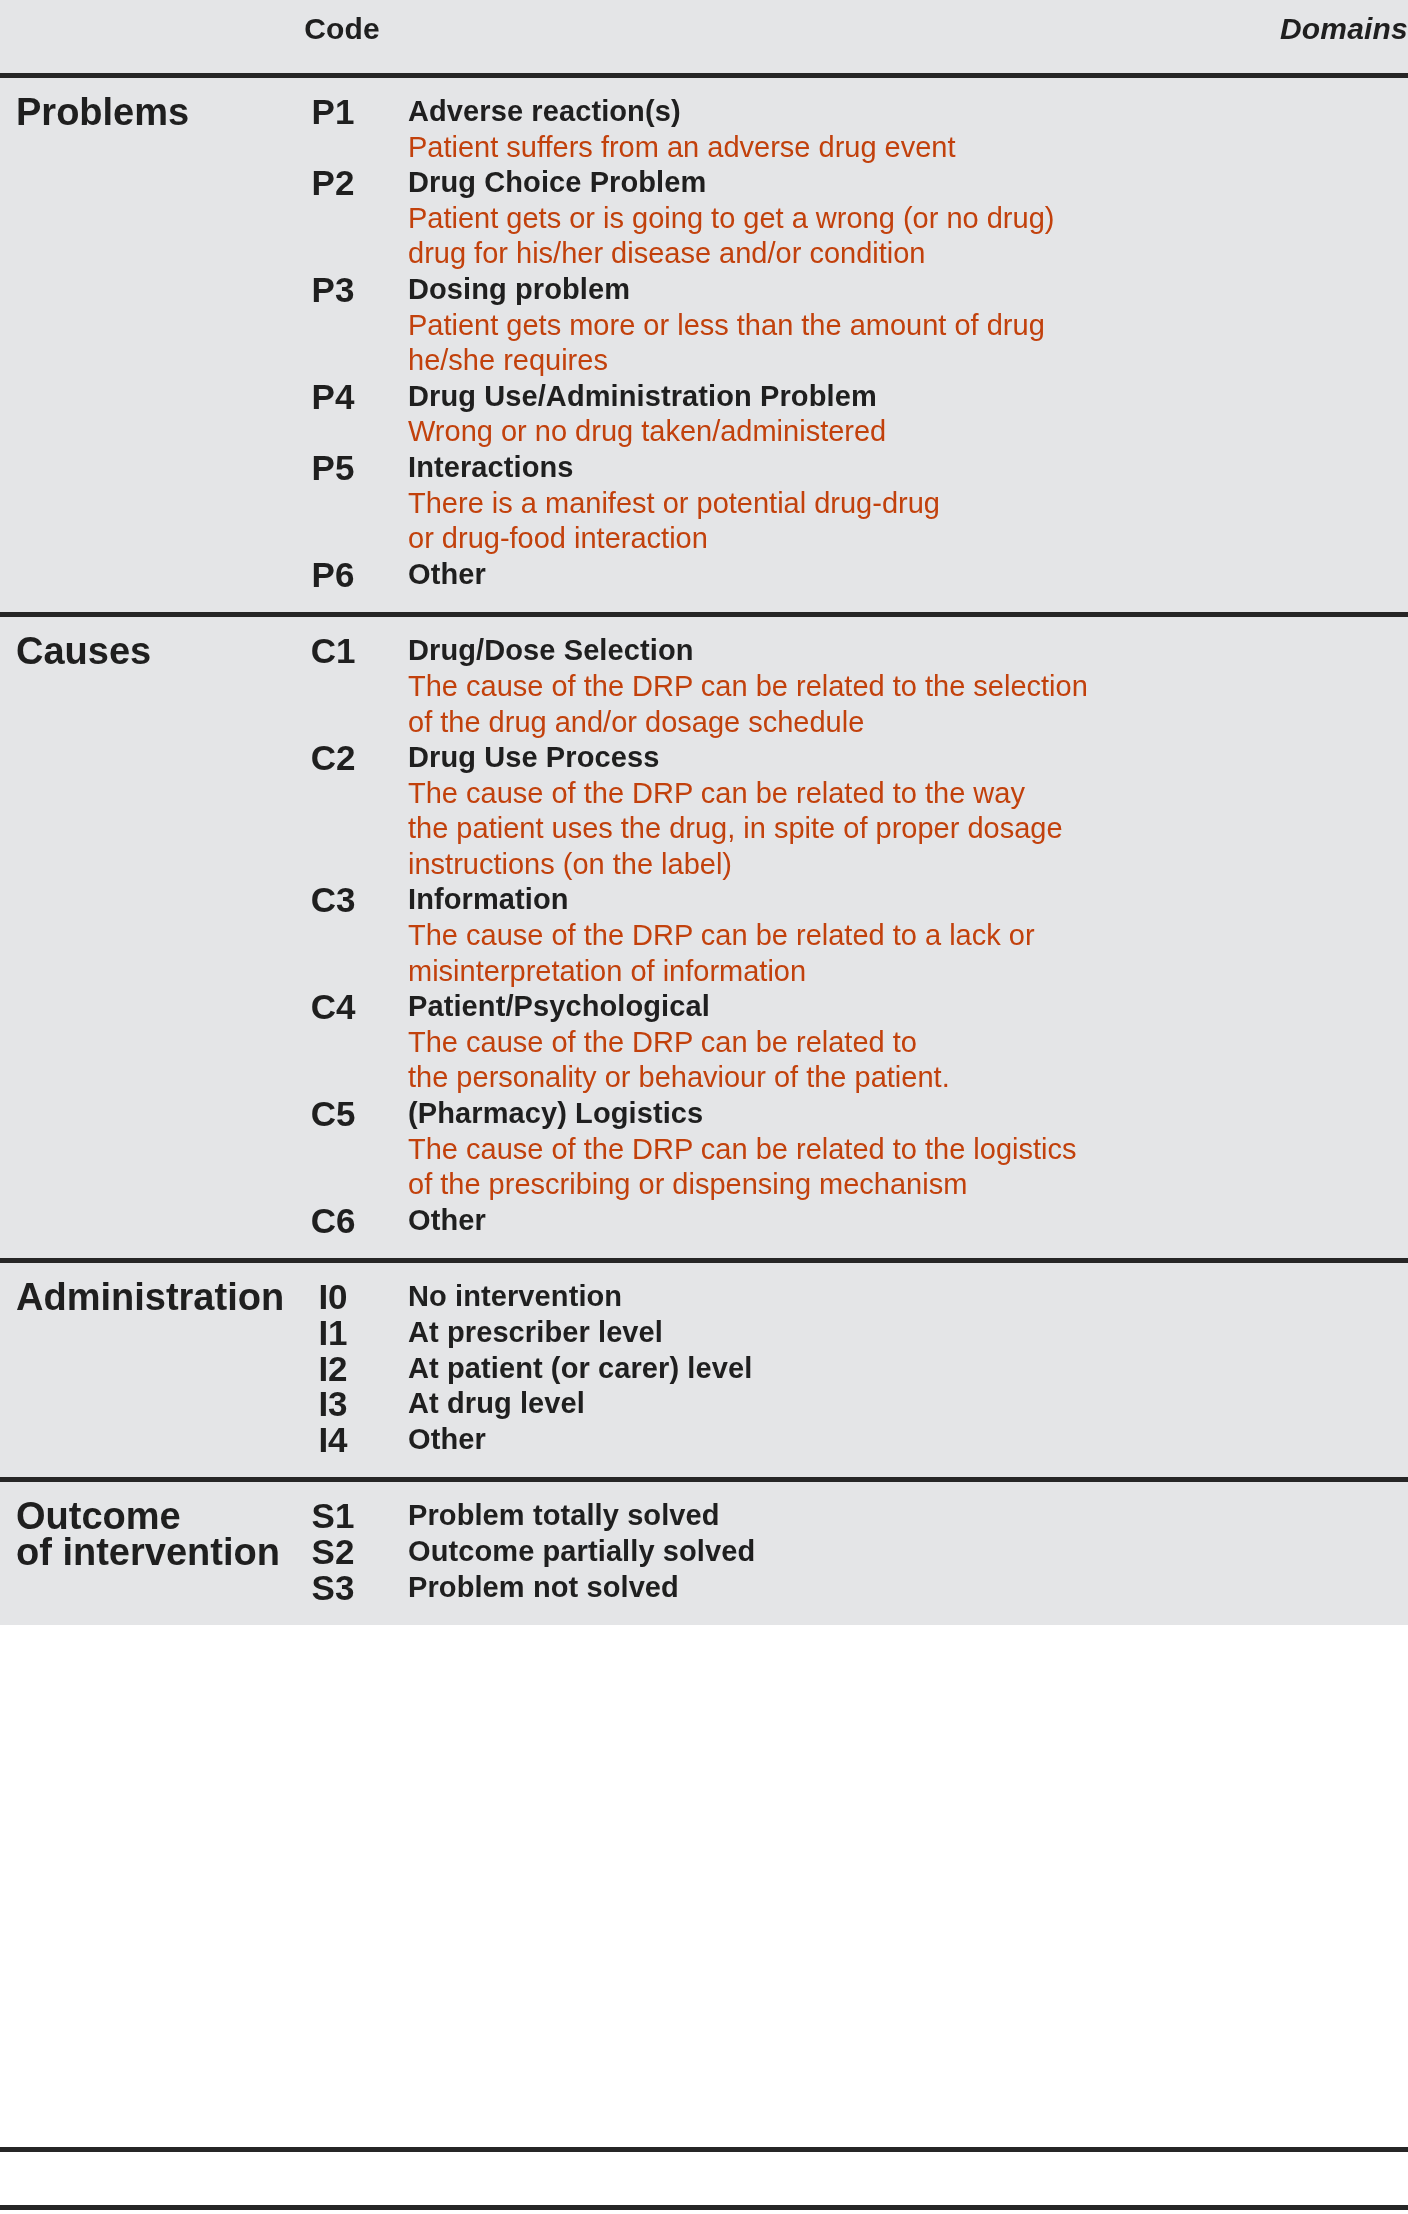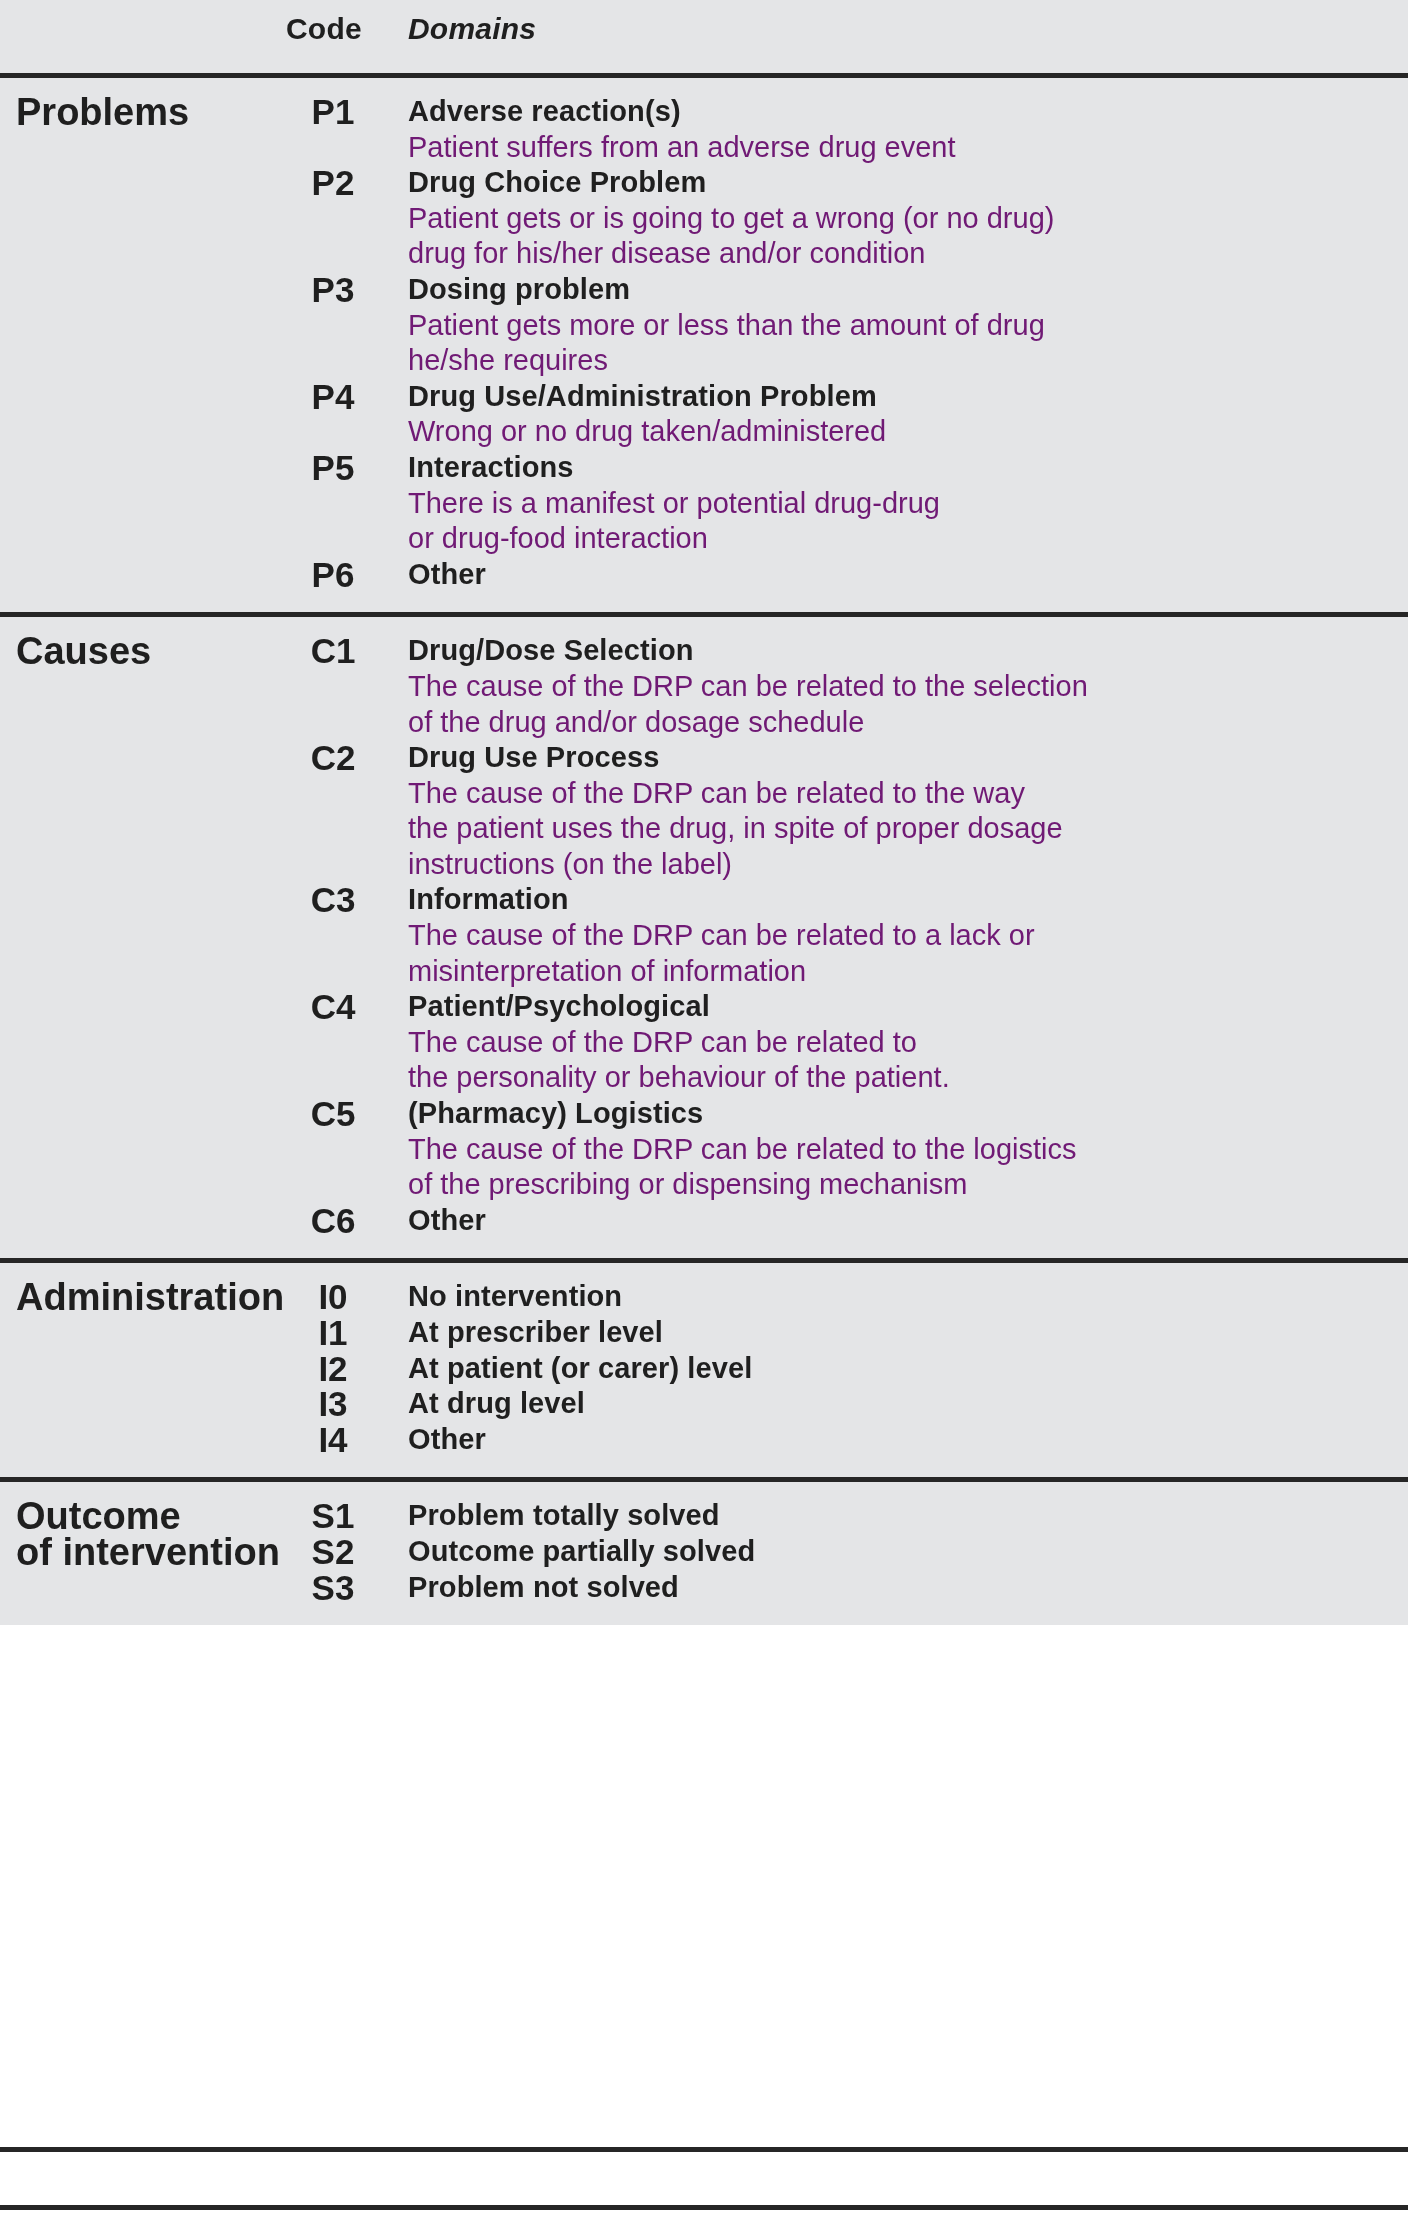--- a/index.html
+++ b/index.html
@@ -51,20 +51,21 @@
   .cell-code {
     border-right: 4px solid #262626;
   }
 
   
   tr.section-row > td {
     border-top: 5px solid #262626;
   }
   tr.header-row > td {
     border-bottom: 0;
+    text-align: right;
   }
 
   
   .header-row td {
     height: 73px;
   }
   .hdr-label {
     font-weight: bold;
     font-size: 30px;
     letter-spacing: 0.2px;
@@ -116,21 +117,21 @@
     font-size: 29px;
     line-height: 35.6px;
     white-space: nowrap;
     letter-spacing: 0.1px;
   }
   .dom-desc {
     font-weight: normal;
     font-size: 29px;
     line-height: 35.6px;
     white-space: nowrap;
-    color: #701a75;
+    color: #c2410c;
   }
 
   
   .dom-desc, .dom-title, .code-item, .cat-label, .hdr-label {
     font-stretch: condensed;
   }
 
   
   .table-bottom-rule {
     position: absolute;

